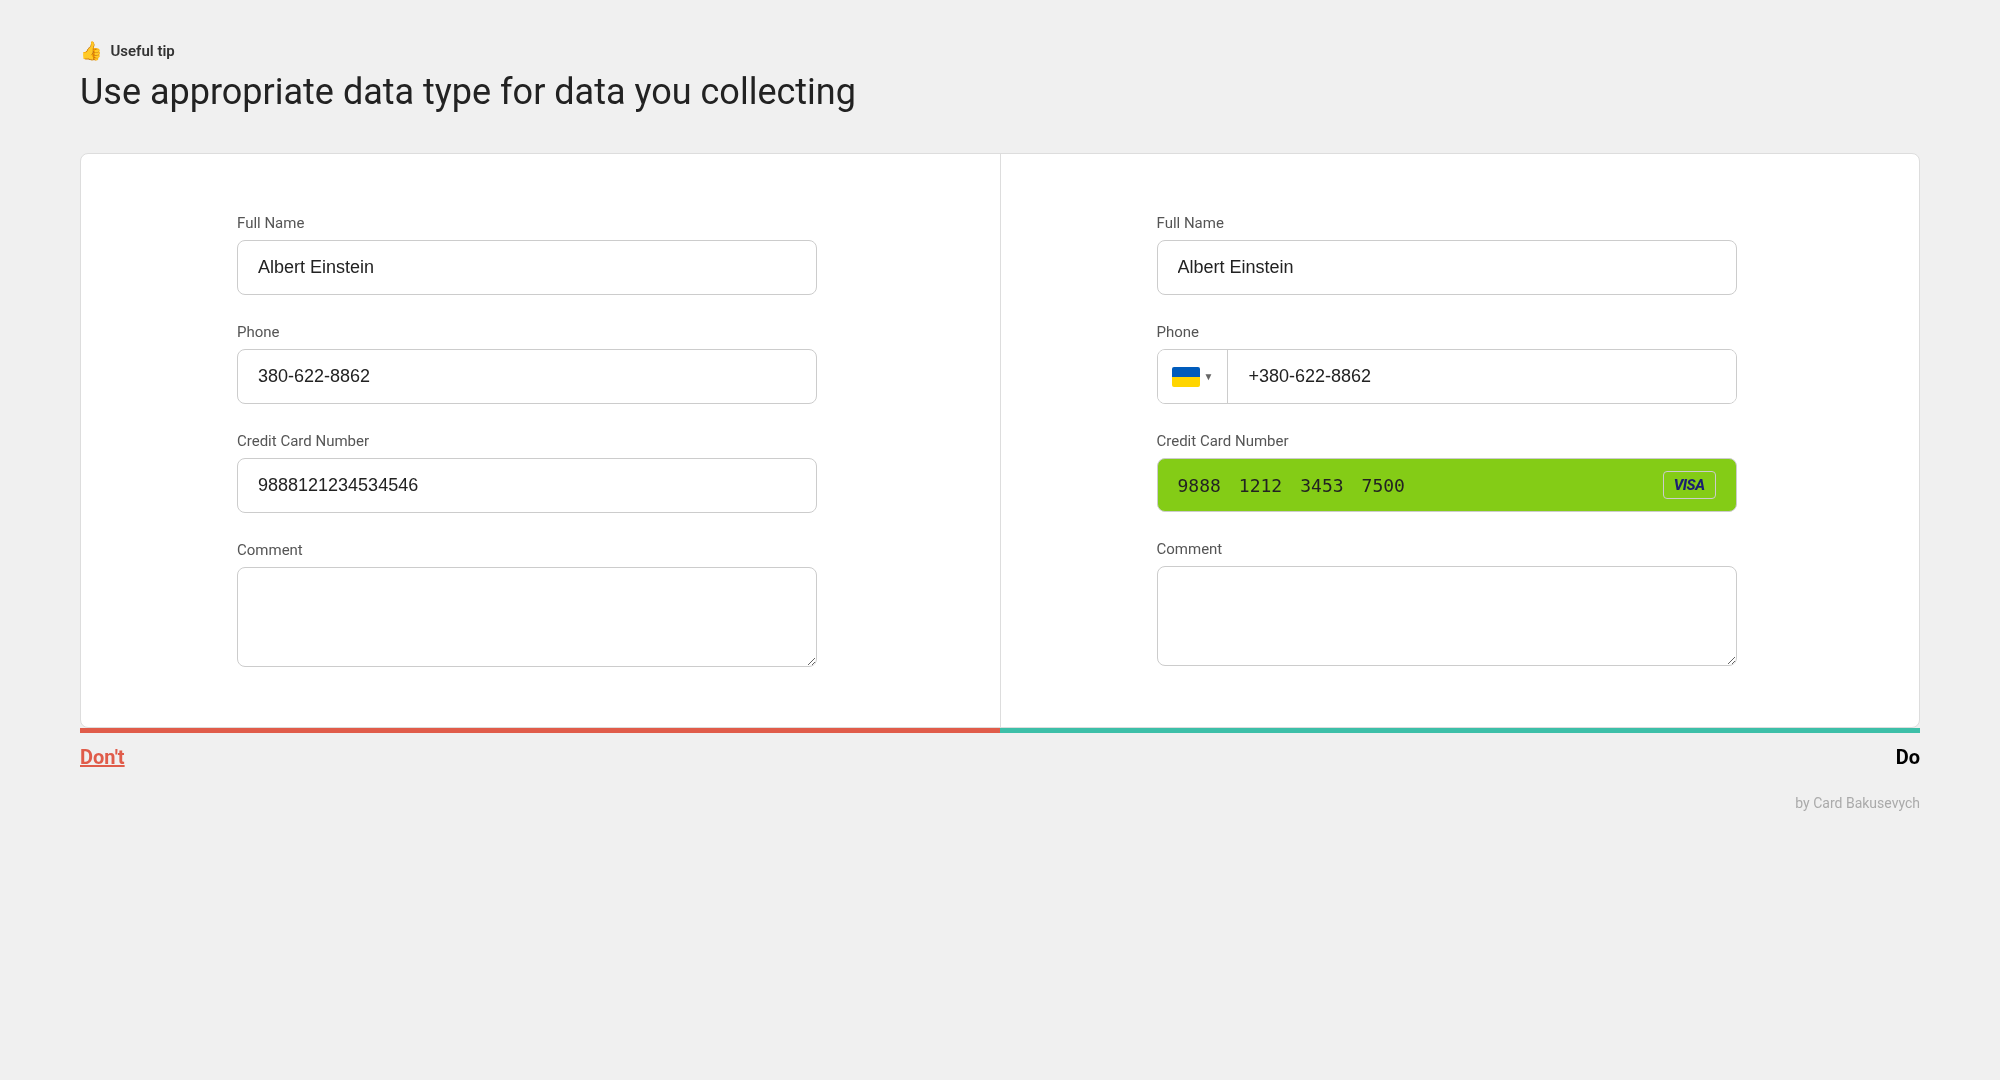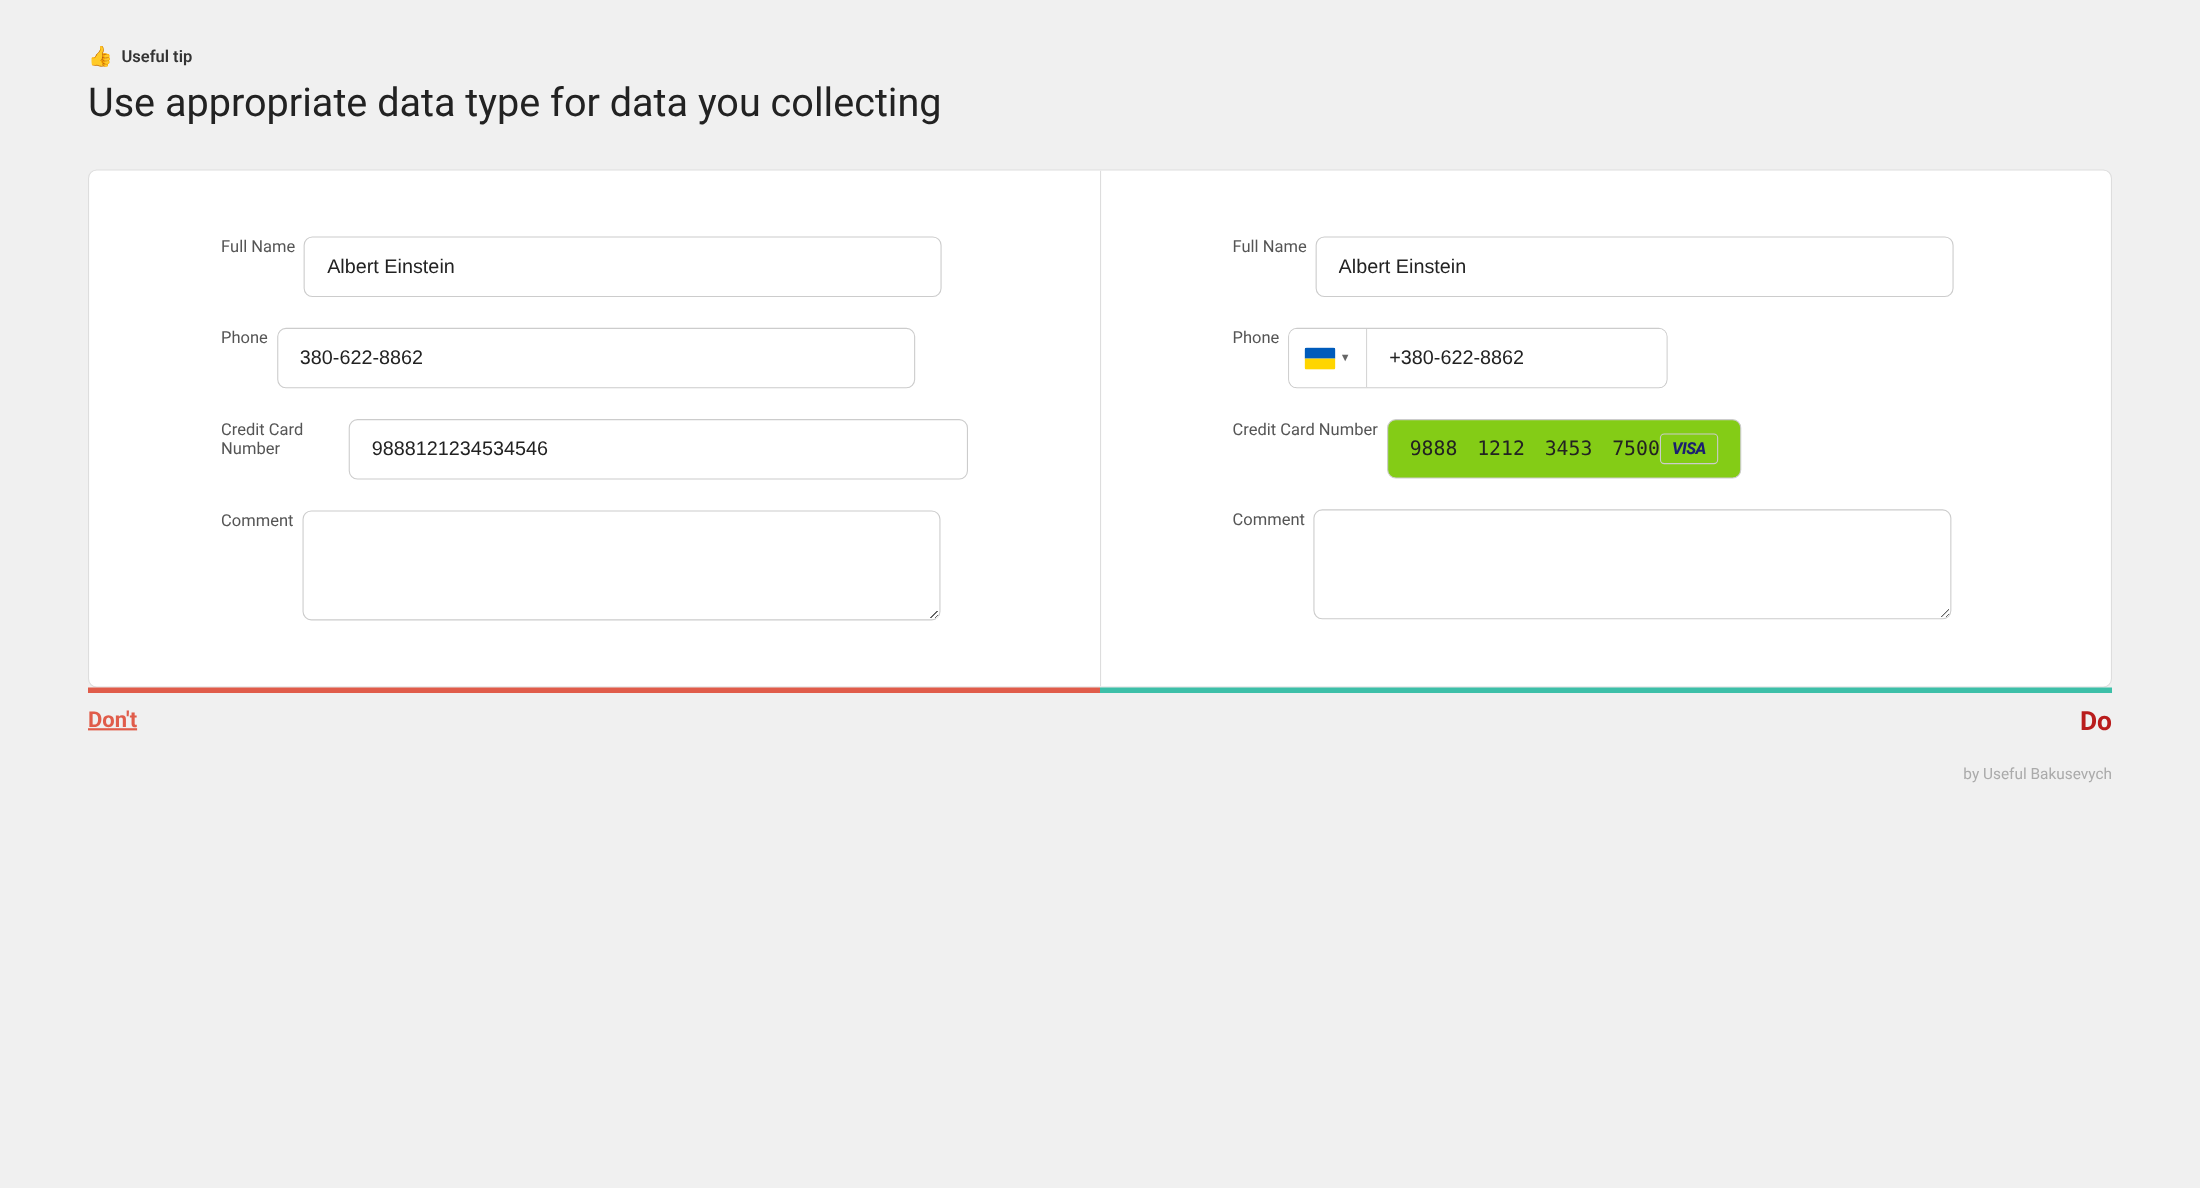--- a/index.html
+++ b/index.html
@@ -60,22 +60,23 @@
       gap: 28px;
       position: relative;
     }
 
     .panel-left {
       border-right: 1px solid #ddd;
     }
 
     .field-group {
       display: flex;
-      flex-direction: row;
+      flex-direction: column;
       gap: 8px;
+      margin-left: 36px;
     }
 
     .field-label {
       font-size: 15px;
       color: #555;
     }
 
     .field-input {
       border: 1.5px solid #ccc;
       border-radius: 8px;
@@ -212,23 +213,23 @@
     }
 
     .dont-label {
       font-size: 20px;
       font-weight: 700;
       color: #e05c4a;
       text-decoration: underline;
     }
 
     .do-label {
-      font-size: 24px;
+      font-size: 20px;
       font-weight: 700;
-      color: #b91c1c;
+      color: #000000;
     }
 
     .char-count {
       text-align: right;
       font-size: 13px;
       color: #888;
       max-width: 580px;
     }
 
     .footer-credit {
@@ -326,13 +327,13 @@
     <div class="bottom-bar-left"></div>
     <div class="bottom-bar-right"></div>
   </div>
 
   <div class="bottom-labels">
     <span class="dont-label">Don't</span>
     <span class="do-label">Do</span>
   </div>
 </div>
 
-<div class="footer-credit">by Useful Bakusevych</div>
+<div class="footer-credit">by Card Bakusevych</div>
 
 </body></html>

